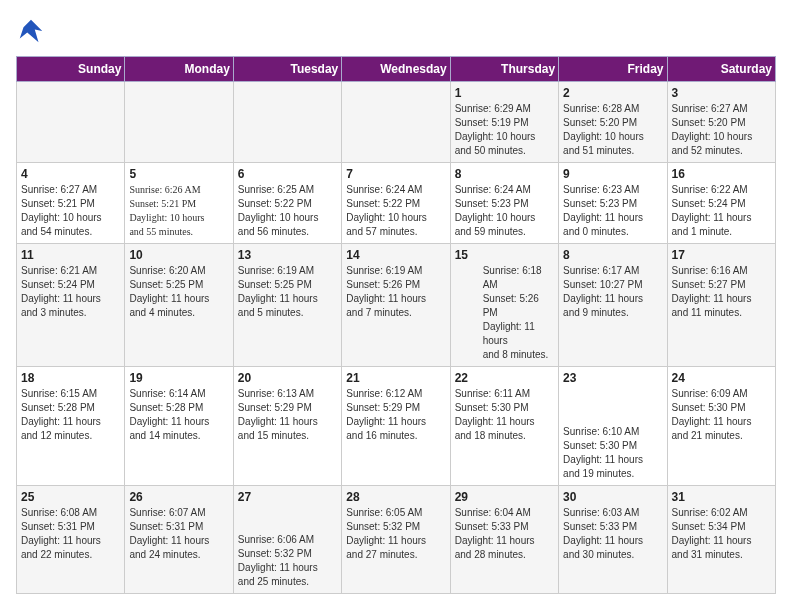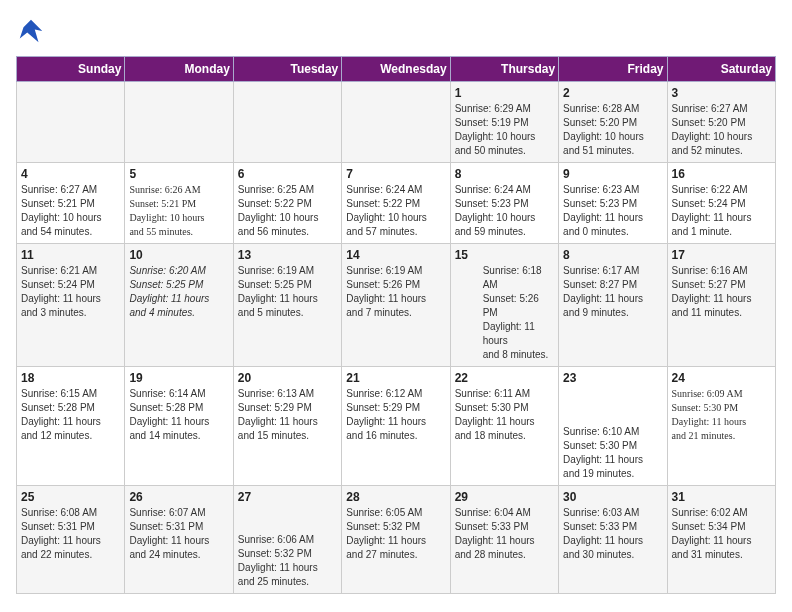--- a/index.html
+++ b/index.html
@@ -203,21 +203,21 @@
       <tr>
         <td>
           <span class="day-number">11</span>
           <div class="cell-content" style="white-space: pre-line;">Sunrise: 6:21 AM
 Sunset: 5:24 PM
 Daylight: 11 hours
 and 3 minutes.</div>
         </td>
         <td>
           <span class="day-number">10</span>
-          <div class="cell-content" style="white-space: pre-line; font-style: italic;">Sunrise: 6:20 AM
+          <div class="cell-content" style="white-space: pre-line;">Sunrise: 6:20 AM
 Sunset: 5:25 PM
 Daylight: 11 hours
 and 4 minutes.</div>
         </td>
         <td>
           <span class="day-number">13</span>
           <div class="cell-content" style="white-space: pre-line;">Sunrise: 6:19 AM
 Sunset: 5:25 PM
 Daylight: 11 hours
 and 5 minutes.</div>
@@ -232,21 +232,21 @@
         <td>
           <span class="day-number">15</span>
           <div class="cell-content" style="white-space: pre-line; margin-left: 28px;">Sunrise: 6:18 AM
 Sunset: 5:26 PM
 Daylight: 11 hours
 and 8 minutes.</div>
         </td>
         <td>
           <span class="day-number">8</span>
           <div class="cell-content" style="white-space: pre-line;">Sunrise: 6:17 AM
-Sunset: 8:27 PM
+Sunset: 10:27 PM
 Daylight: 11 hours
 and 9 minutes.</div>
         </td>
         <td>
           <span class="day-number">17</span>
           <div class="cell-content" style="white-space: pre-line;">Sunrise: 6:16 AM
 Sunset: 5:27 PM
 Daylight: 11 hours
 and 11 minutes.</div>
         </td>
@@ -289,21 +289,21 @@
         </td>
         <td>
           <span class="day-number">23</span>
           <div class="cell-content" style="white-space: pre-line; margin-top: 40px;">Sunrise: 6:10 AM
 Sunset: 5:30 PM
 Daylight: 11 hours
 and 19 minutes.</div>
         </td>
         <td>
           <span class="day-number">24</span>
-          <div class="cell-content" style="white-space: pre-line; font-family: Liberation Serif, serif;">Sunrise: 6:09 AM
+          <div class="cell-content" style="white-space: pre-line;">Sunrise: 6:09 AM
 Sunset: 5:30 PM
 Daylight: 11 hours
 and 21 minutes.</div>
         </td>
       </tr>
       <tr>
         <td>
           <span class="day-number">25</span>
           <div class="cell-content" style="white-space: pre-line;">Sunrise: 6:08 AM
 Sunset: 5:31 PM

